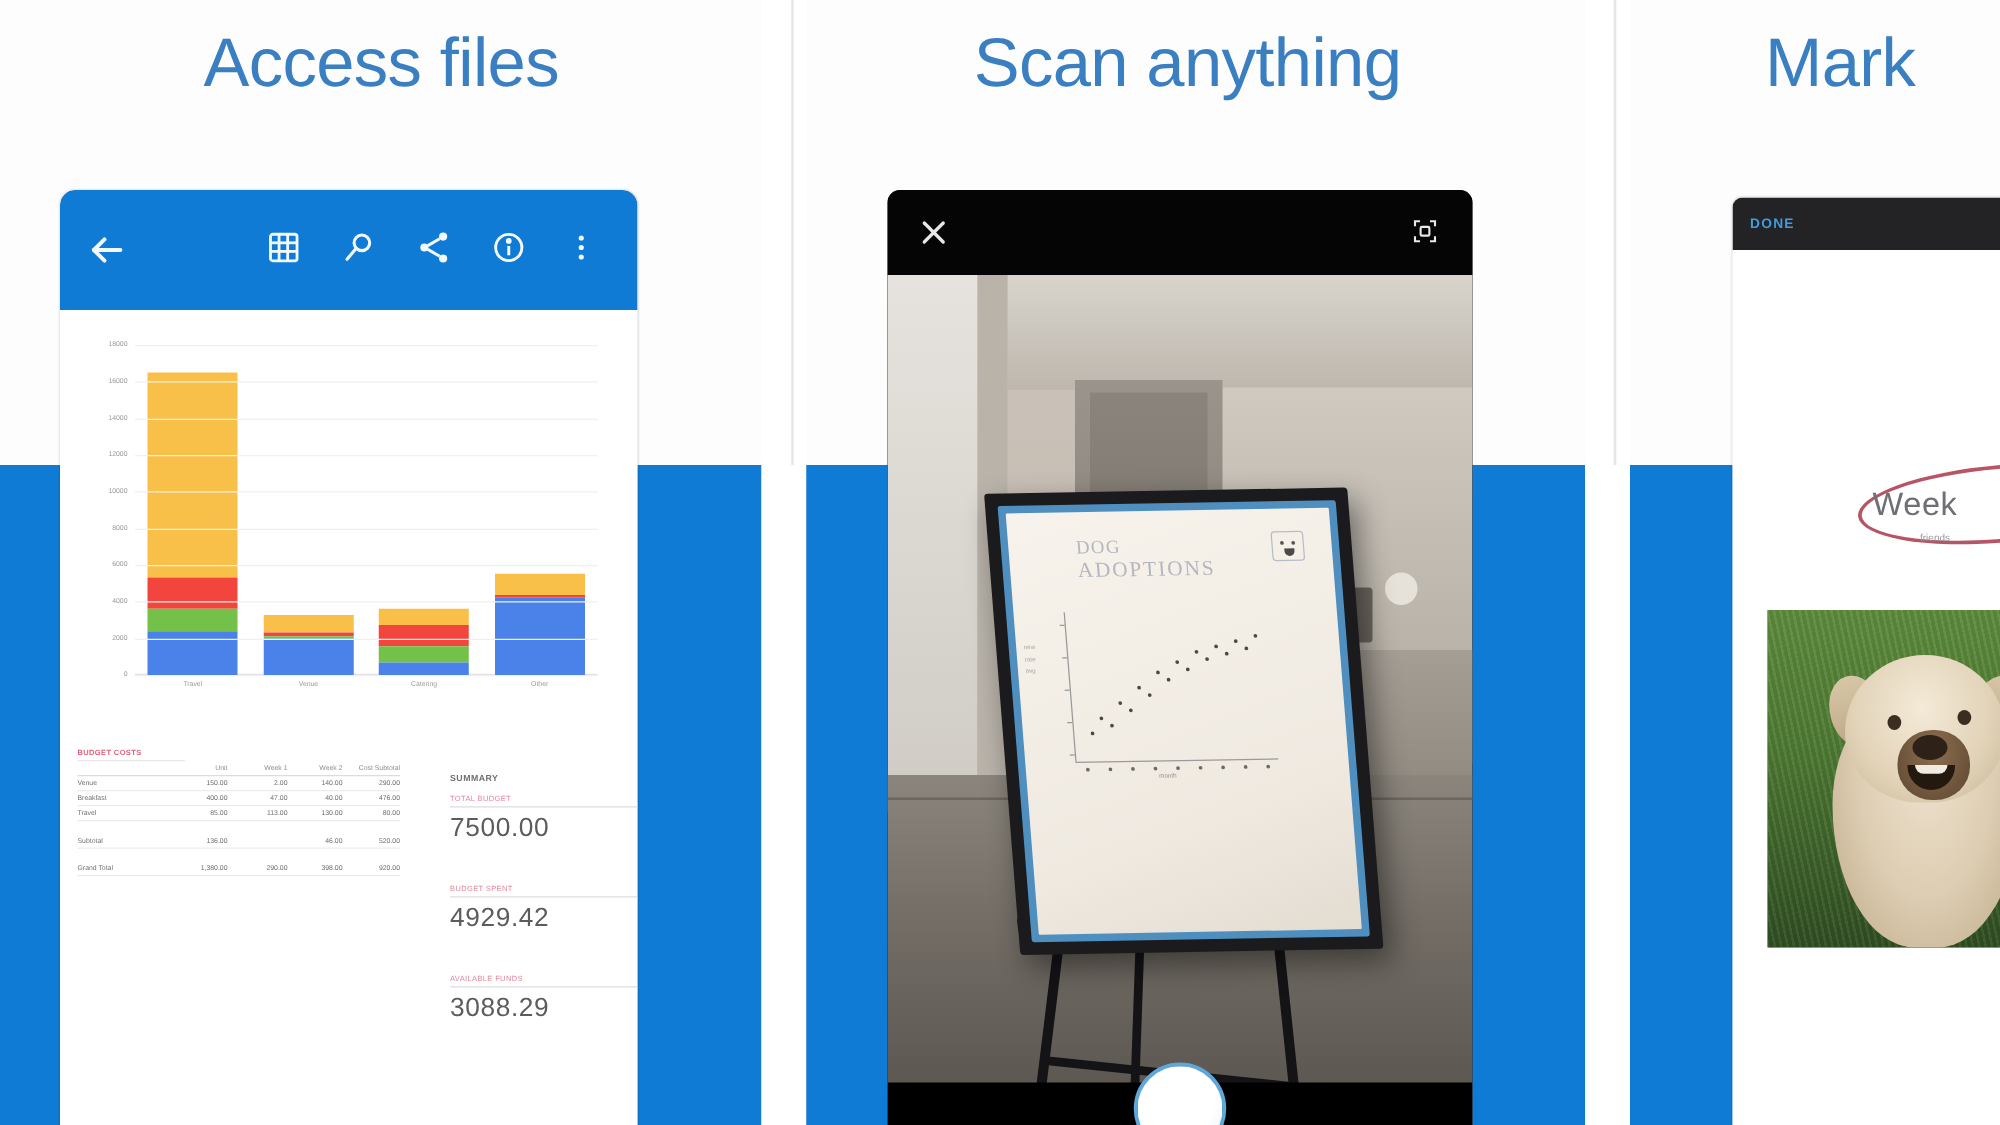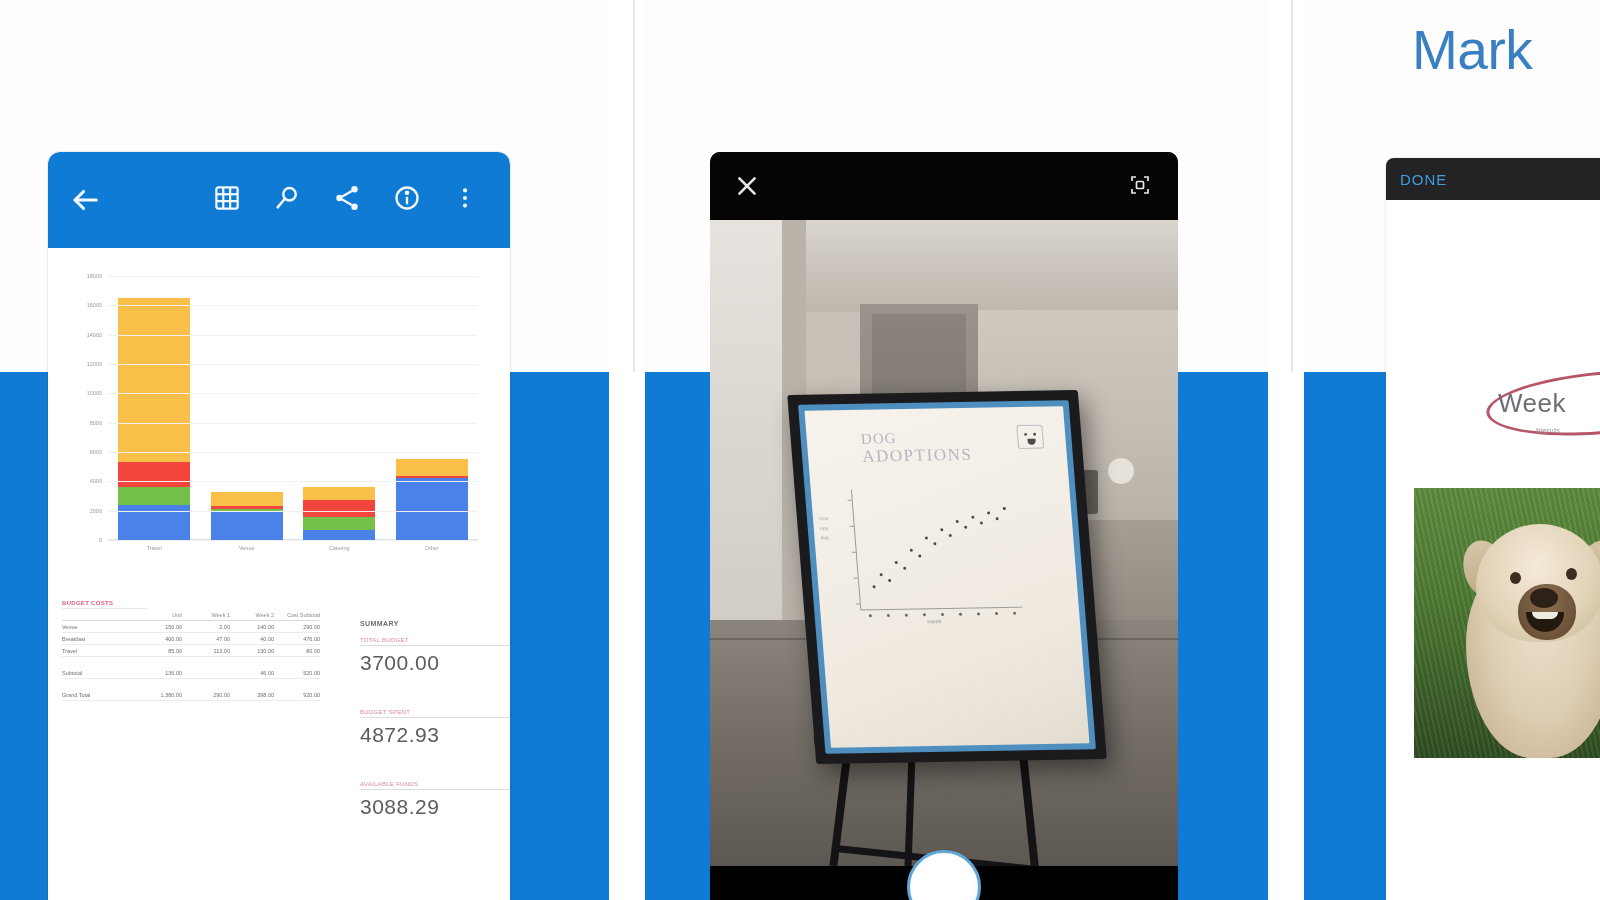--- a/index.html
+++ b/index.html
@@ -186,21 +186,21 @@
   }
   .cam-footer { position:absolute; left:0; right:0; bottom:0; height:34px; background:#000; z-index:5;}
 
   
   .phone3 {
     position:absolute; left:1386px; top:158px; width:280px; height:742px;
     background:#ffffff; border-radius:8px 8px 0 0; overflow:hidden; z-index:10;
     box-shadow:0 0 2px rgba(0,0,0,.2);
   }
   .p3-appbar { height:42px; background:#232326; display:flex; align-items:center; padding:0 14px; }
-  .p3-done { color:#3f9de0; font-size:15px; font-weight:400; letter-spacing:1px; }
+  .p3-done { color:#3f9de0; font-size:11px; font-weight:700; letter-spacing:1px; }
   .p3-body { background:#ffffff; height:700px; position:relative; padding:0; }
   .p3-headline {
     position:absolute; left:112px; top:188px;
     font-size:26px; color:#6e6e76; letter-spacing:.5px; white-space:nowrap;
   }
   .p3-sub { position:absolute; left:150px; top:226px; font-size:8px; color:#9a9aa2; }
   .ink-ellipse {
     position:absolute; left:100px; top:172px; width:230px; height:62px;
     border:3px solid #a9374b; border-radius:50%;
     transform:rotate(-5deg); opacity:.85;
@@ -249,20 +249,22 @@
 <body>
 
 <div id="stage">
 
   <div class="blue-band"></div>
   <div class="panel-divider d1"></div>
   <div class="panel-divider d2"></div>
   <div class="gutter g1"></div>
   <div class="gutter g2"></div>
 
+  <div class="title t1">Access files</div>
+  <div class="title t2">Scan anything</div>
   <div class="title t3">Mark</div>
 
   <div class="phone1">
 
     <div class="p1-appbar">
       <span class="ic back">
         <svg viewBox="0 0 24 24" fill="none" stroke="currentColor" stroke-width="2.2" stroke-linecap="round" stroke-linejoin="round" width="34" height="34">
           <line x1="20" y1="12" x2="5" y2="12"></line>
             <polyline points="11,18 5,12 11,6"></polyline>
         </svg>
@@ -414,25 +416,25 @@
               <span class="tc c3">398.00</span>
               <span class="tc c4">920.00</span>
             </div>
           </div>
       </div>
 
       <div class="summary">
         <div class="sum-title">SUMMARY</div>
         <div class="sum-block b1">
           <div class="sum-lbl">TOTAL BUDGET</div>
-          <div class="sum-val">3700.00</div>
+          <div class="sum-val">7500.00</div>
         </div>
         <div class="sum-block b2">
           <div class="sum-lbl">BUDGET SPENT</div>
-          <div class="sum-val">4872.93</div>
+          <div class="sum-val">4929.42</div>
         </div>
         <div class="sum-block b3">
           <div class="sum-lbl">AVAILABLE FUNDS</div>
           <div class="sum-val">3088.29</div>
         </div>
       </div>
 
     </div>
   </div>
 

